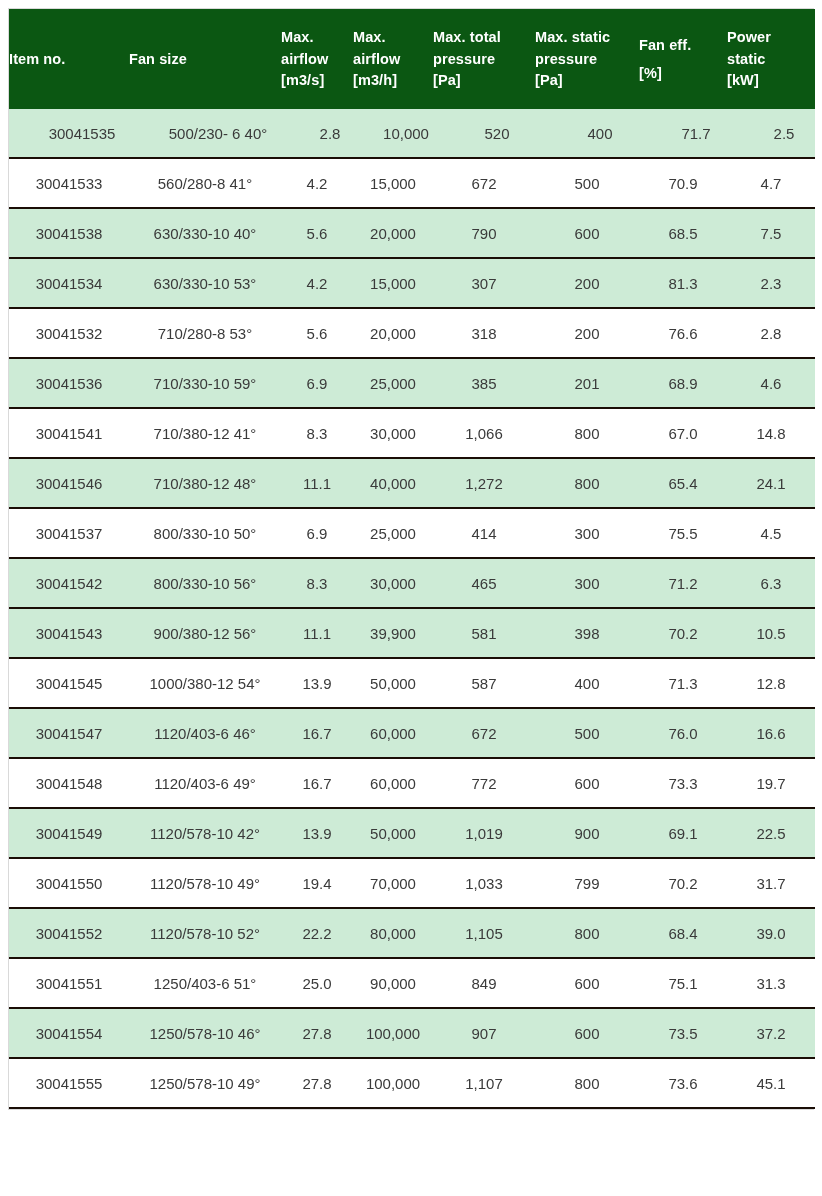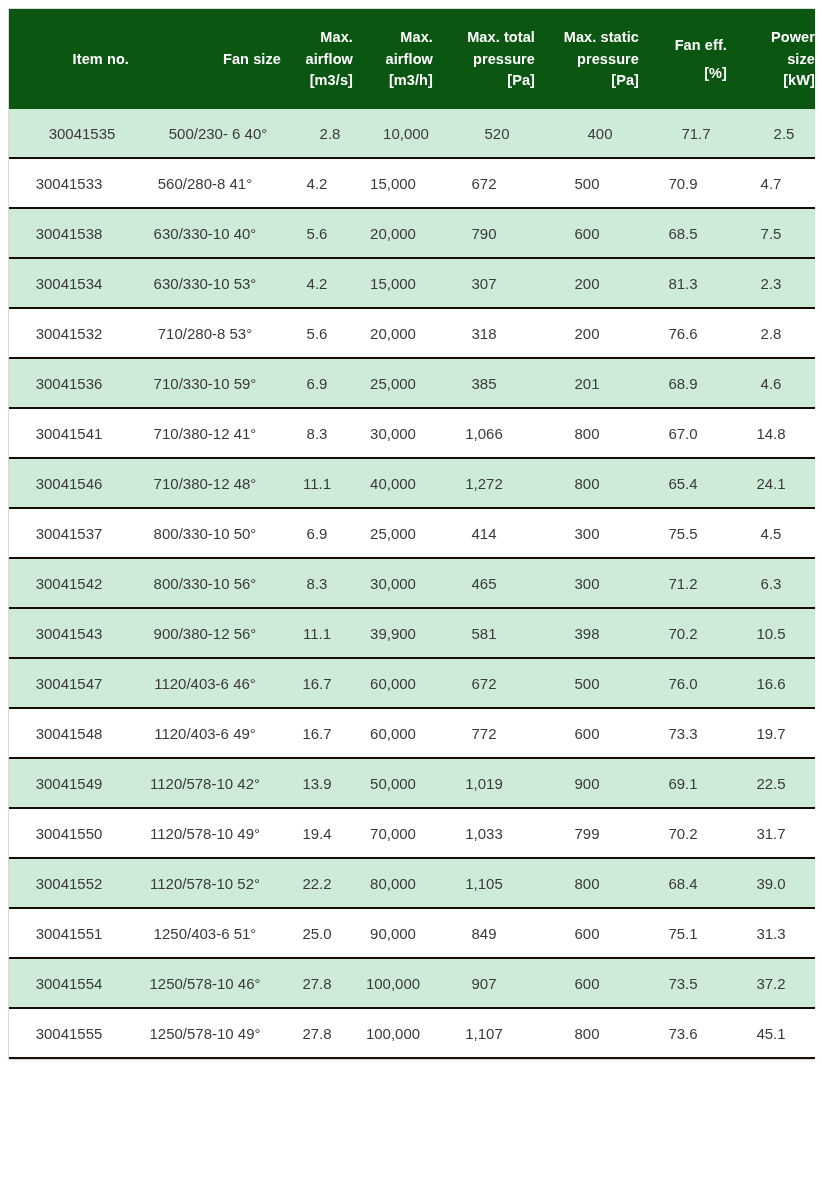--- a/index.html
+++ b/index.html
@@ -46,21 +46,21 @@
     height: 100px;
     vertical-align: middle;
     text-align: center;
     border: none;
     line-height: 1.0;
   }
   .hdr-lines {
     display: flex;
     flex-direction: column;
     justify-content: center;
-    align-items: flex-end;
+    align-items: flex-start;
     height: 100px;
   }
   .hdr-lines > span {
     display: block;
     line-height: 1.0;
     padding: 3.5px 0;
     white-space: nowrap;
   }
   .hdr-lines.two-line > span {
     padding: 7px 0;
@@ -162,21 +162,21 @@
           </th>
           <th>
             <div class="hdr-lines two-line">
               <span>Fan eff.</span>
               <span>[%]</span>
             </div>
           </th>
           <th>
             <div class="hdr-lines">
               <span>Power</span>
-              <span>size</span>
+              <span>static</span>
               <span>[kW]</span>
             </div>
           </th>
         </tr>
     </thead>
     <tbody>
         <tr class="shaded">
           <td class="nowrap">30041535</td>
           <td class="nowrap">500/230- 6  40°</td>
           <td class="nowrap">2.8</td>
@@ -279,20 +279,30 @@
         <tr class="shaded">
           <td class="nowrap">30041543</td>
           <td class="nowrap">900/380-12  56°</td>
           <td class="nowrap">11.1</td>
           <td class="nowrap">39,900</td>
           <td class="nowrap">581</td>
           <td class="nowrap">398</td>
           <td class="nowrap">70.2</td>
           <td class="nowrap">10.5</td>
         </tr>
+        <tr class="plain">
+          <td class="nowrap">30041545</td>
+          <td class="nowrap">1000/380-12  54°</td>
+          <td class="nowrap">13.9</td>
+          <td class="nowrap">50,000</td>
+          <td class="nowrap">587</td>
+          <td class="nowrap">400</td>
+          <td class="nowrap">71.3</td>
+          <td class="nowrap">12.8</td>
+        </tr>
         <tr class="shaded">
           <td class="nowrap">30041547</td>
           <td class="nowrap">1120/403-6  46°</td>
           <td class="nowrap">16.7</td>
           <td class="nowrap">60,000</td>
           <td class="nowrap">672</td>
           <td class="nowrap">500</td>
           <td class="nowrap">76.0</td>
           <td class="nowrap">16.6</td>
         </tr>

